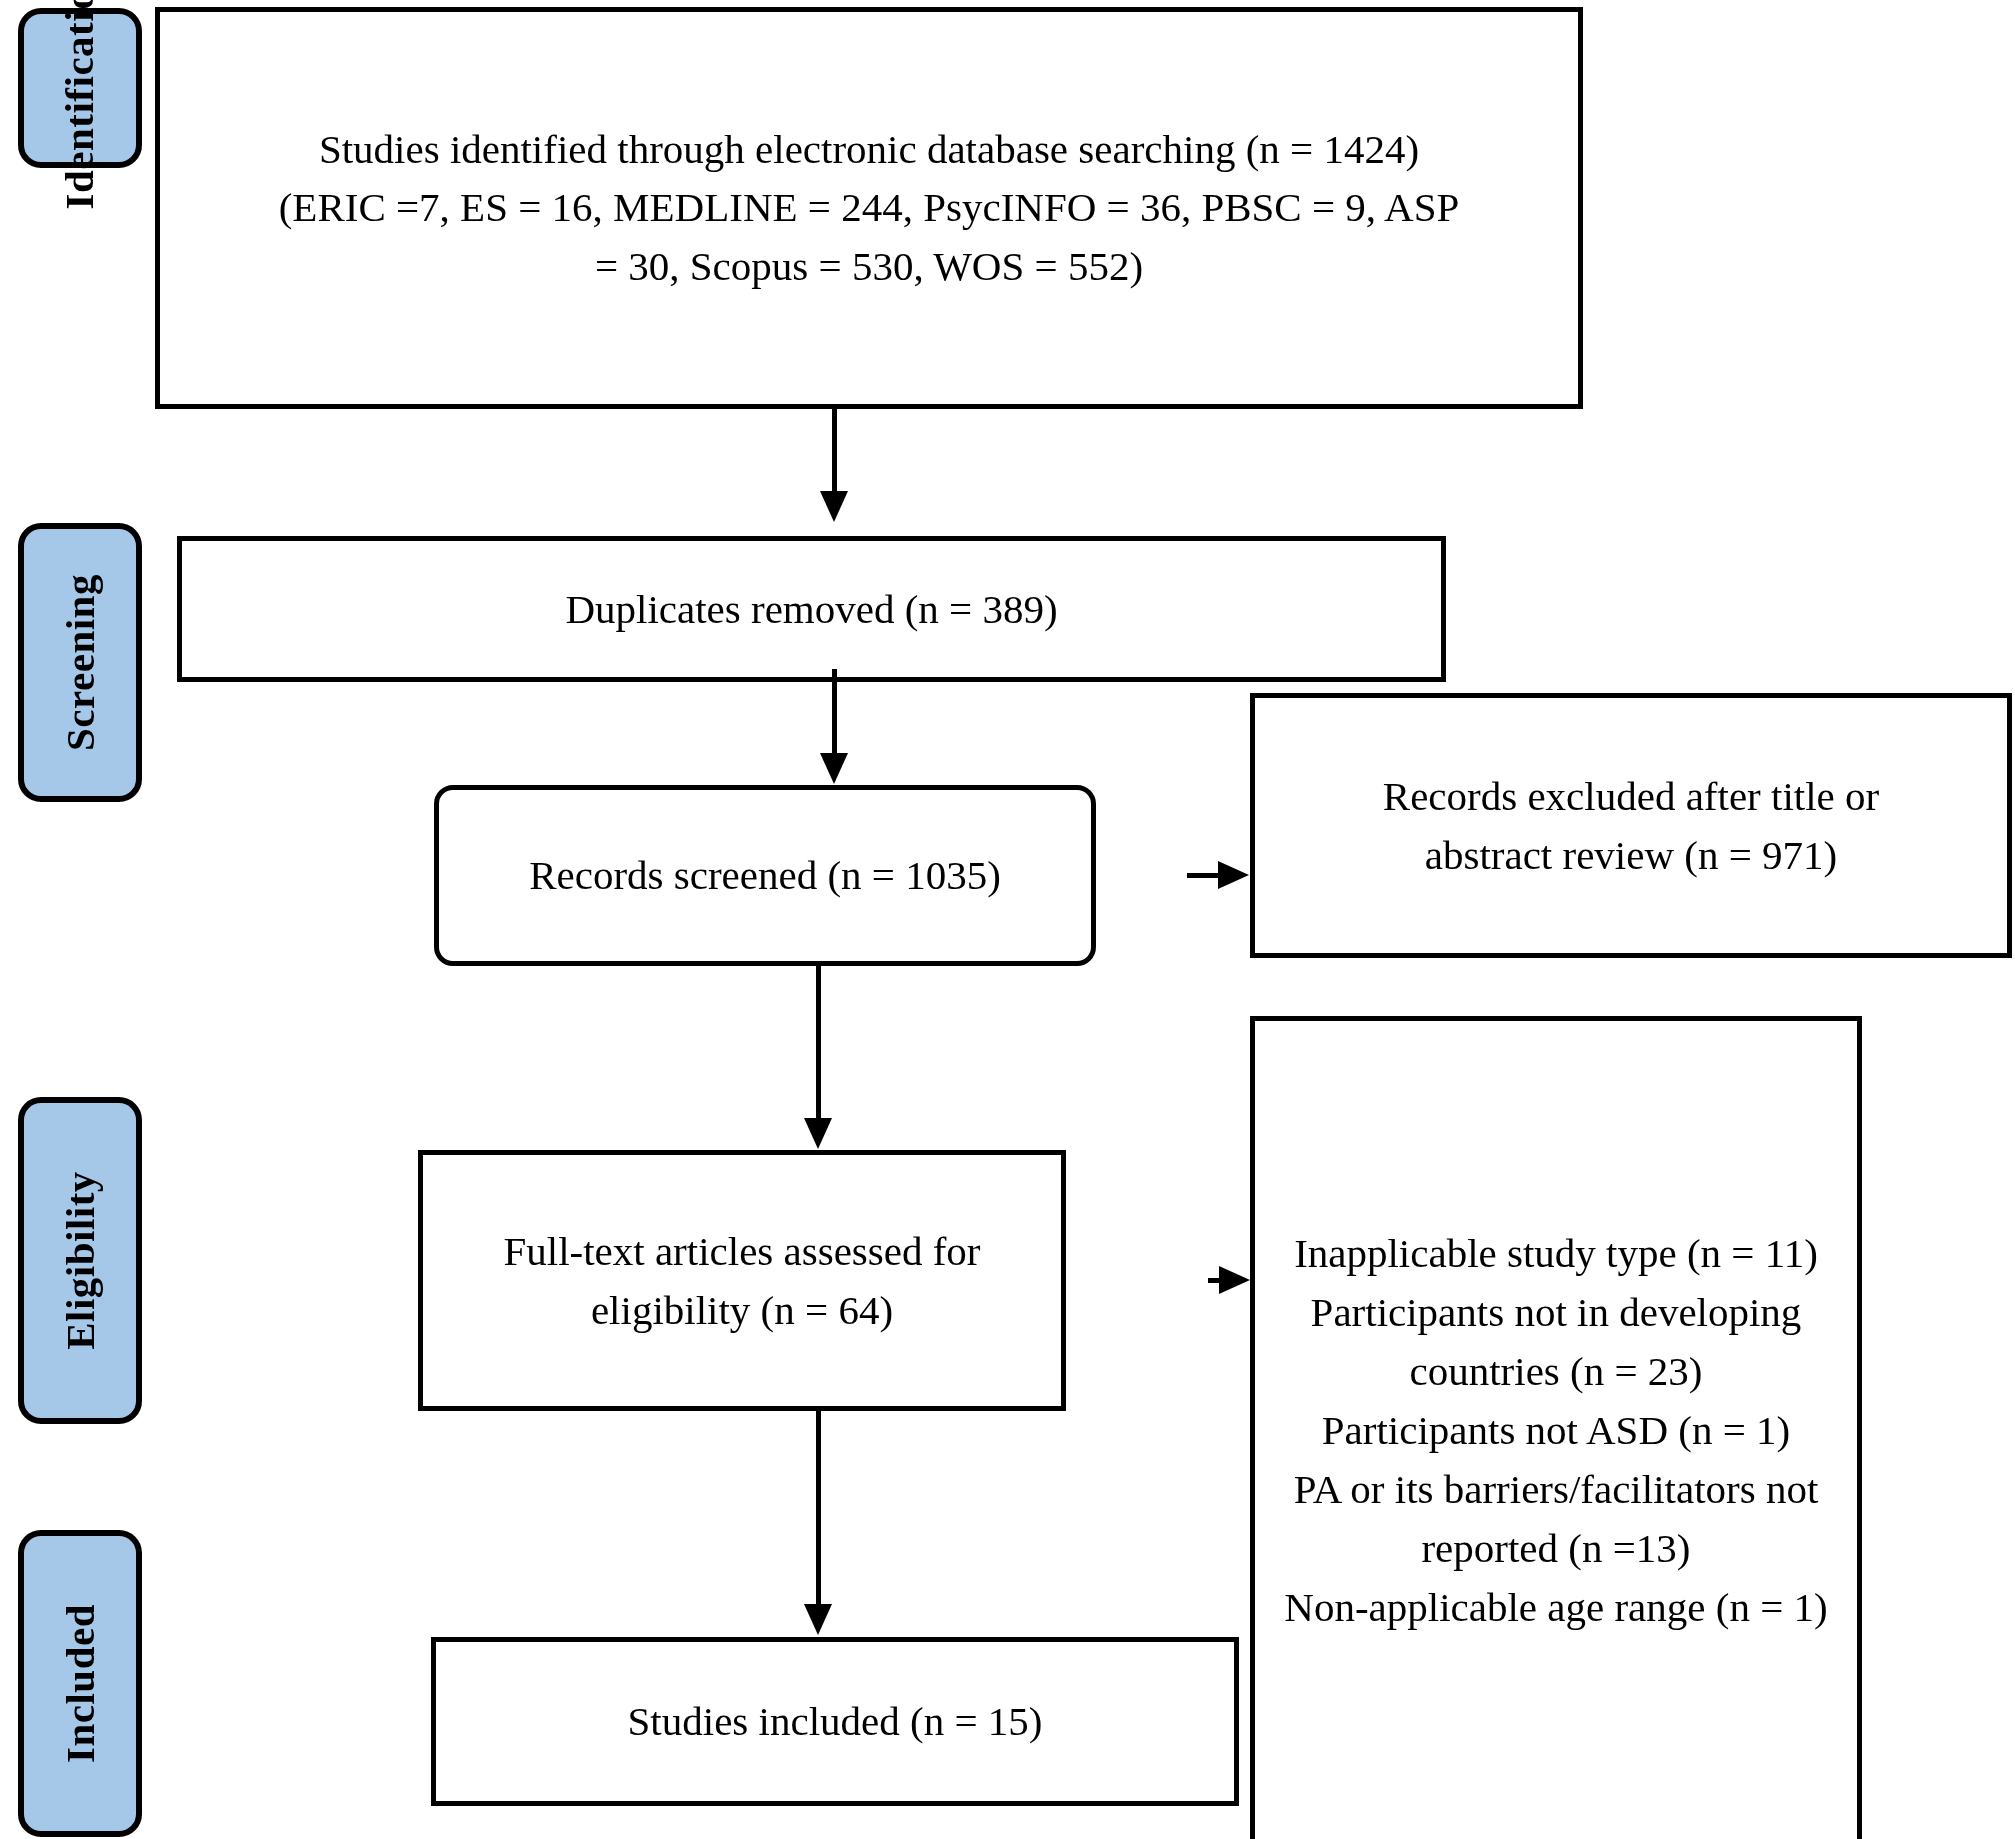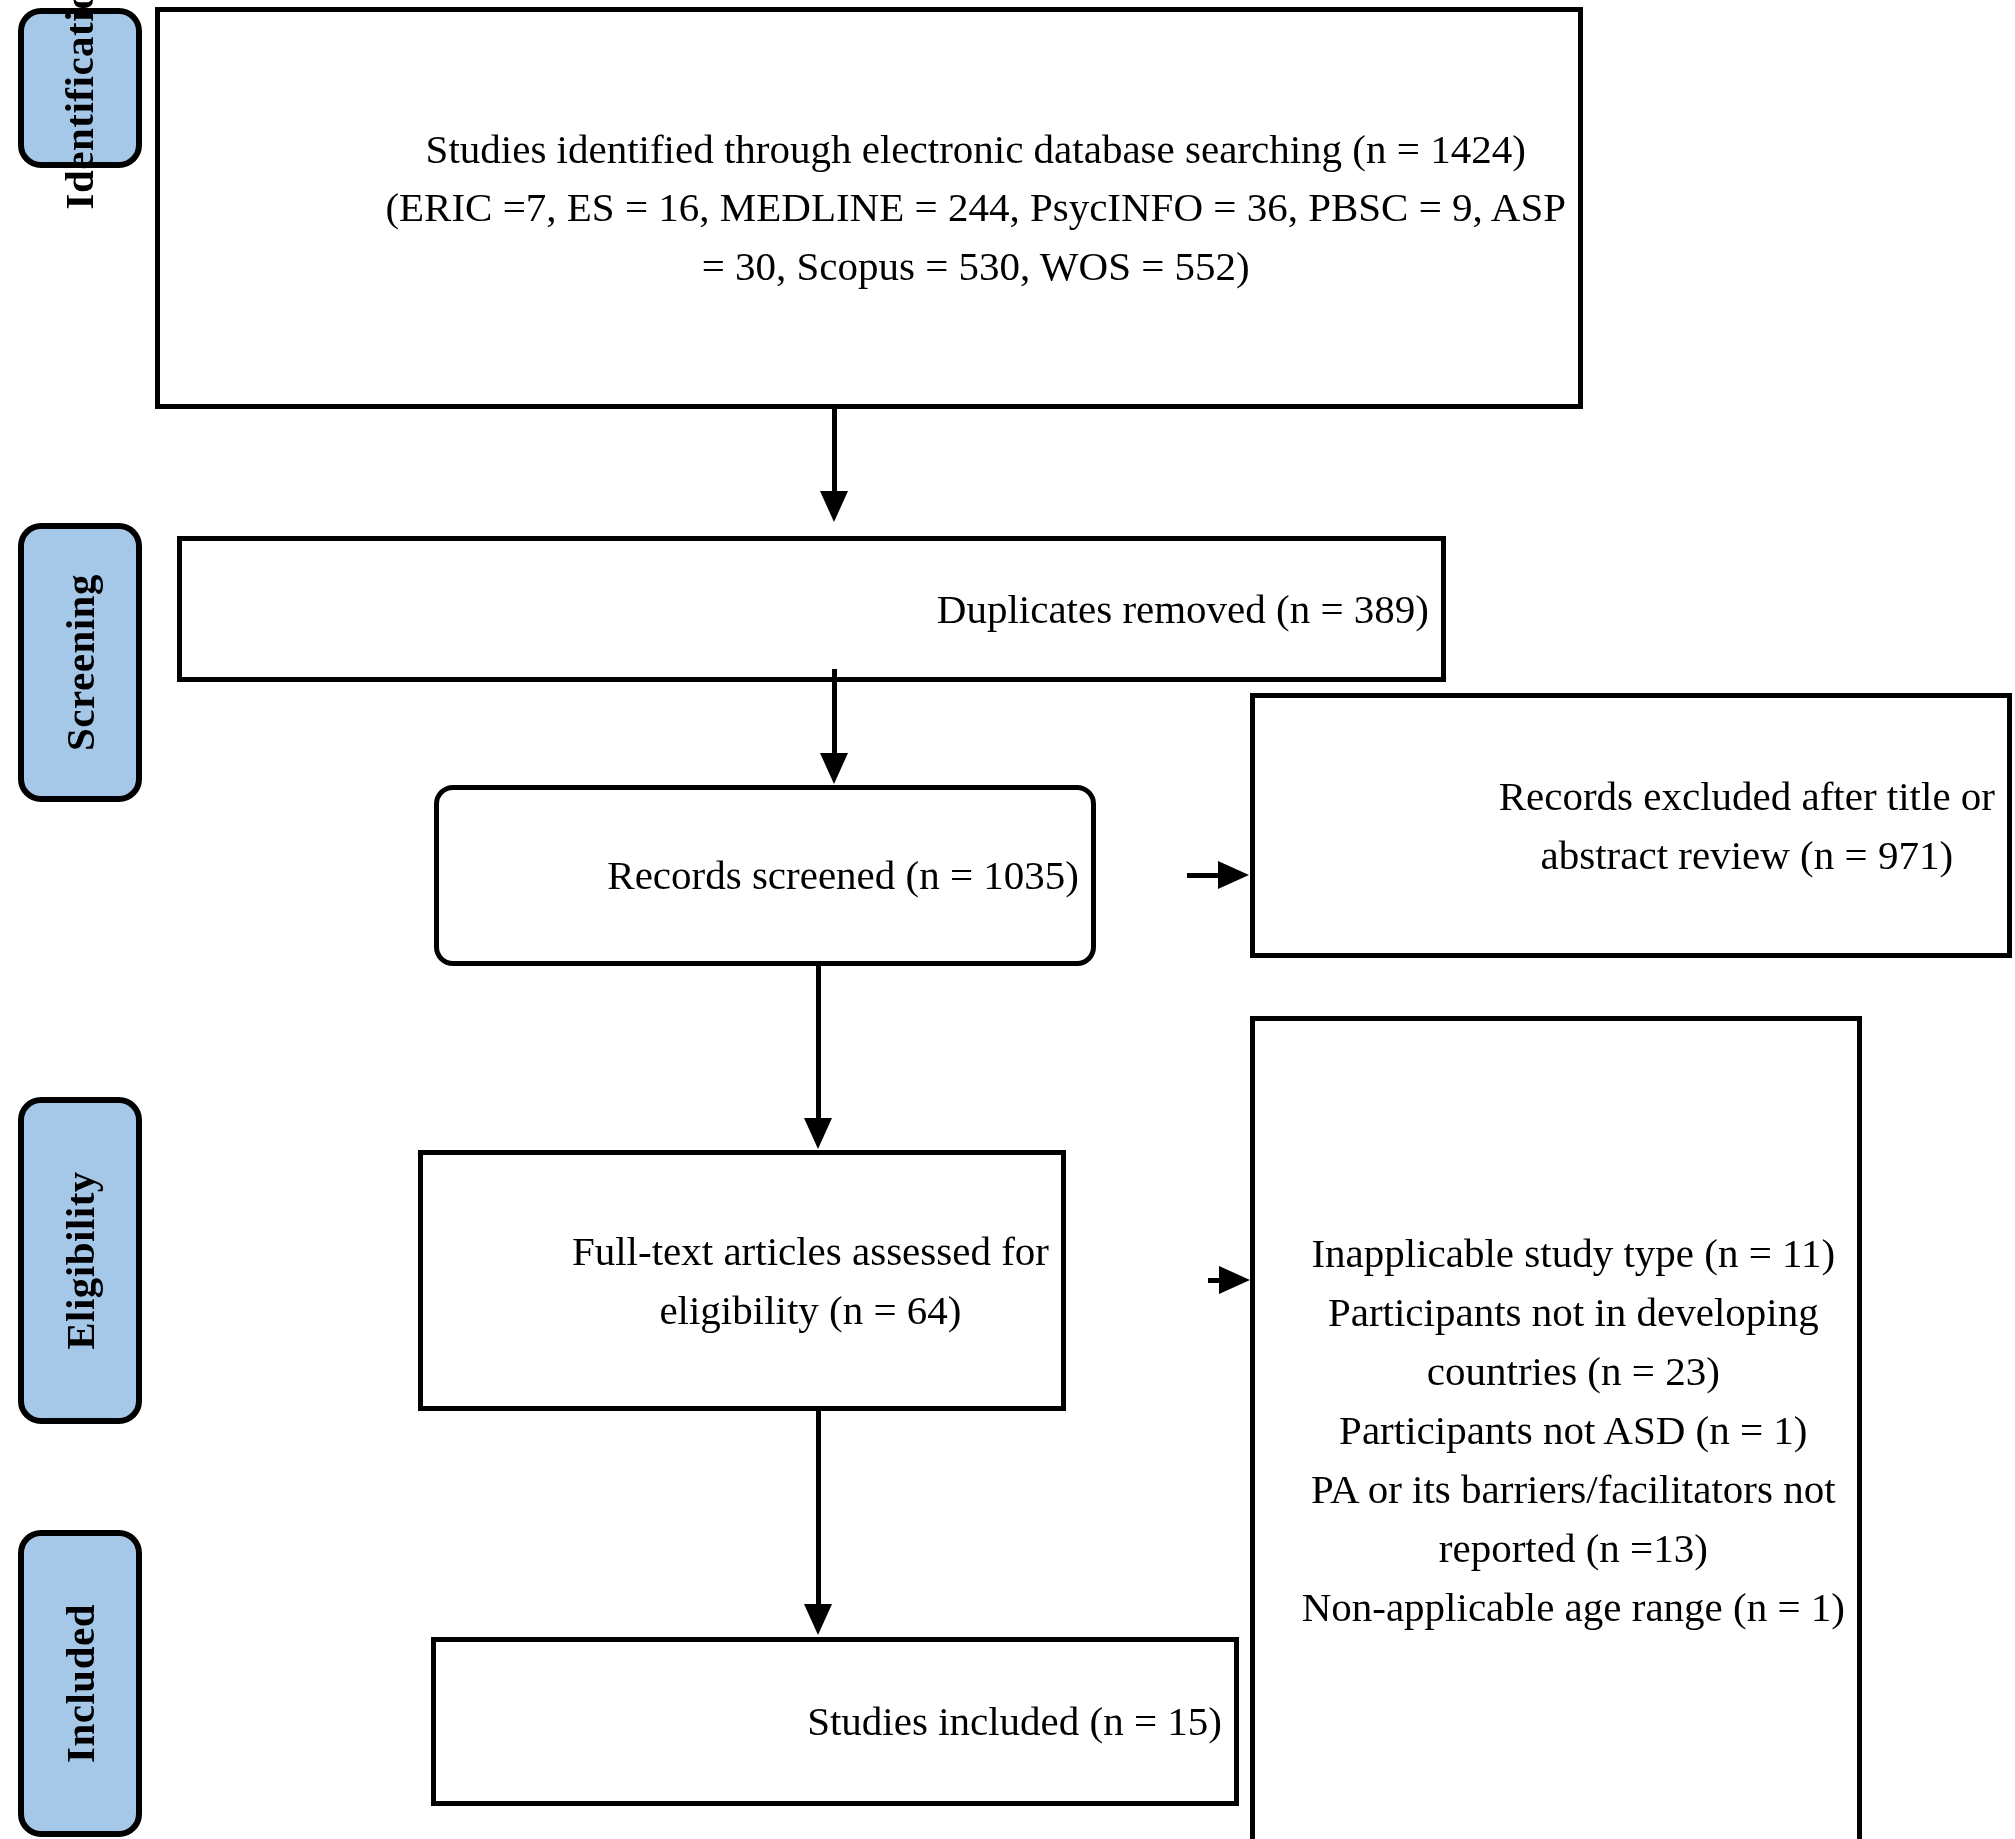--- a/index.html
+++ b/index.html
@@ -40,21 +40,21 @@
   }
 
   
   .flow-box {
     position: absolute;
     background: #ffffff;
     border: 5px solid #000000;
     box-sizing: border-box;
     display: flex;
     align-items: center;
-    justify-content: flex-end;
+    justify-content: center;
     text-align: center;
   }
   .flow-box .btext {
     font-size: 41px;
     line-height: 1.42;
     color: #000000;
     padding: 0 12px;
   }
   .flow-box.list .btext {
     line-height: 1.44;

